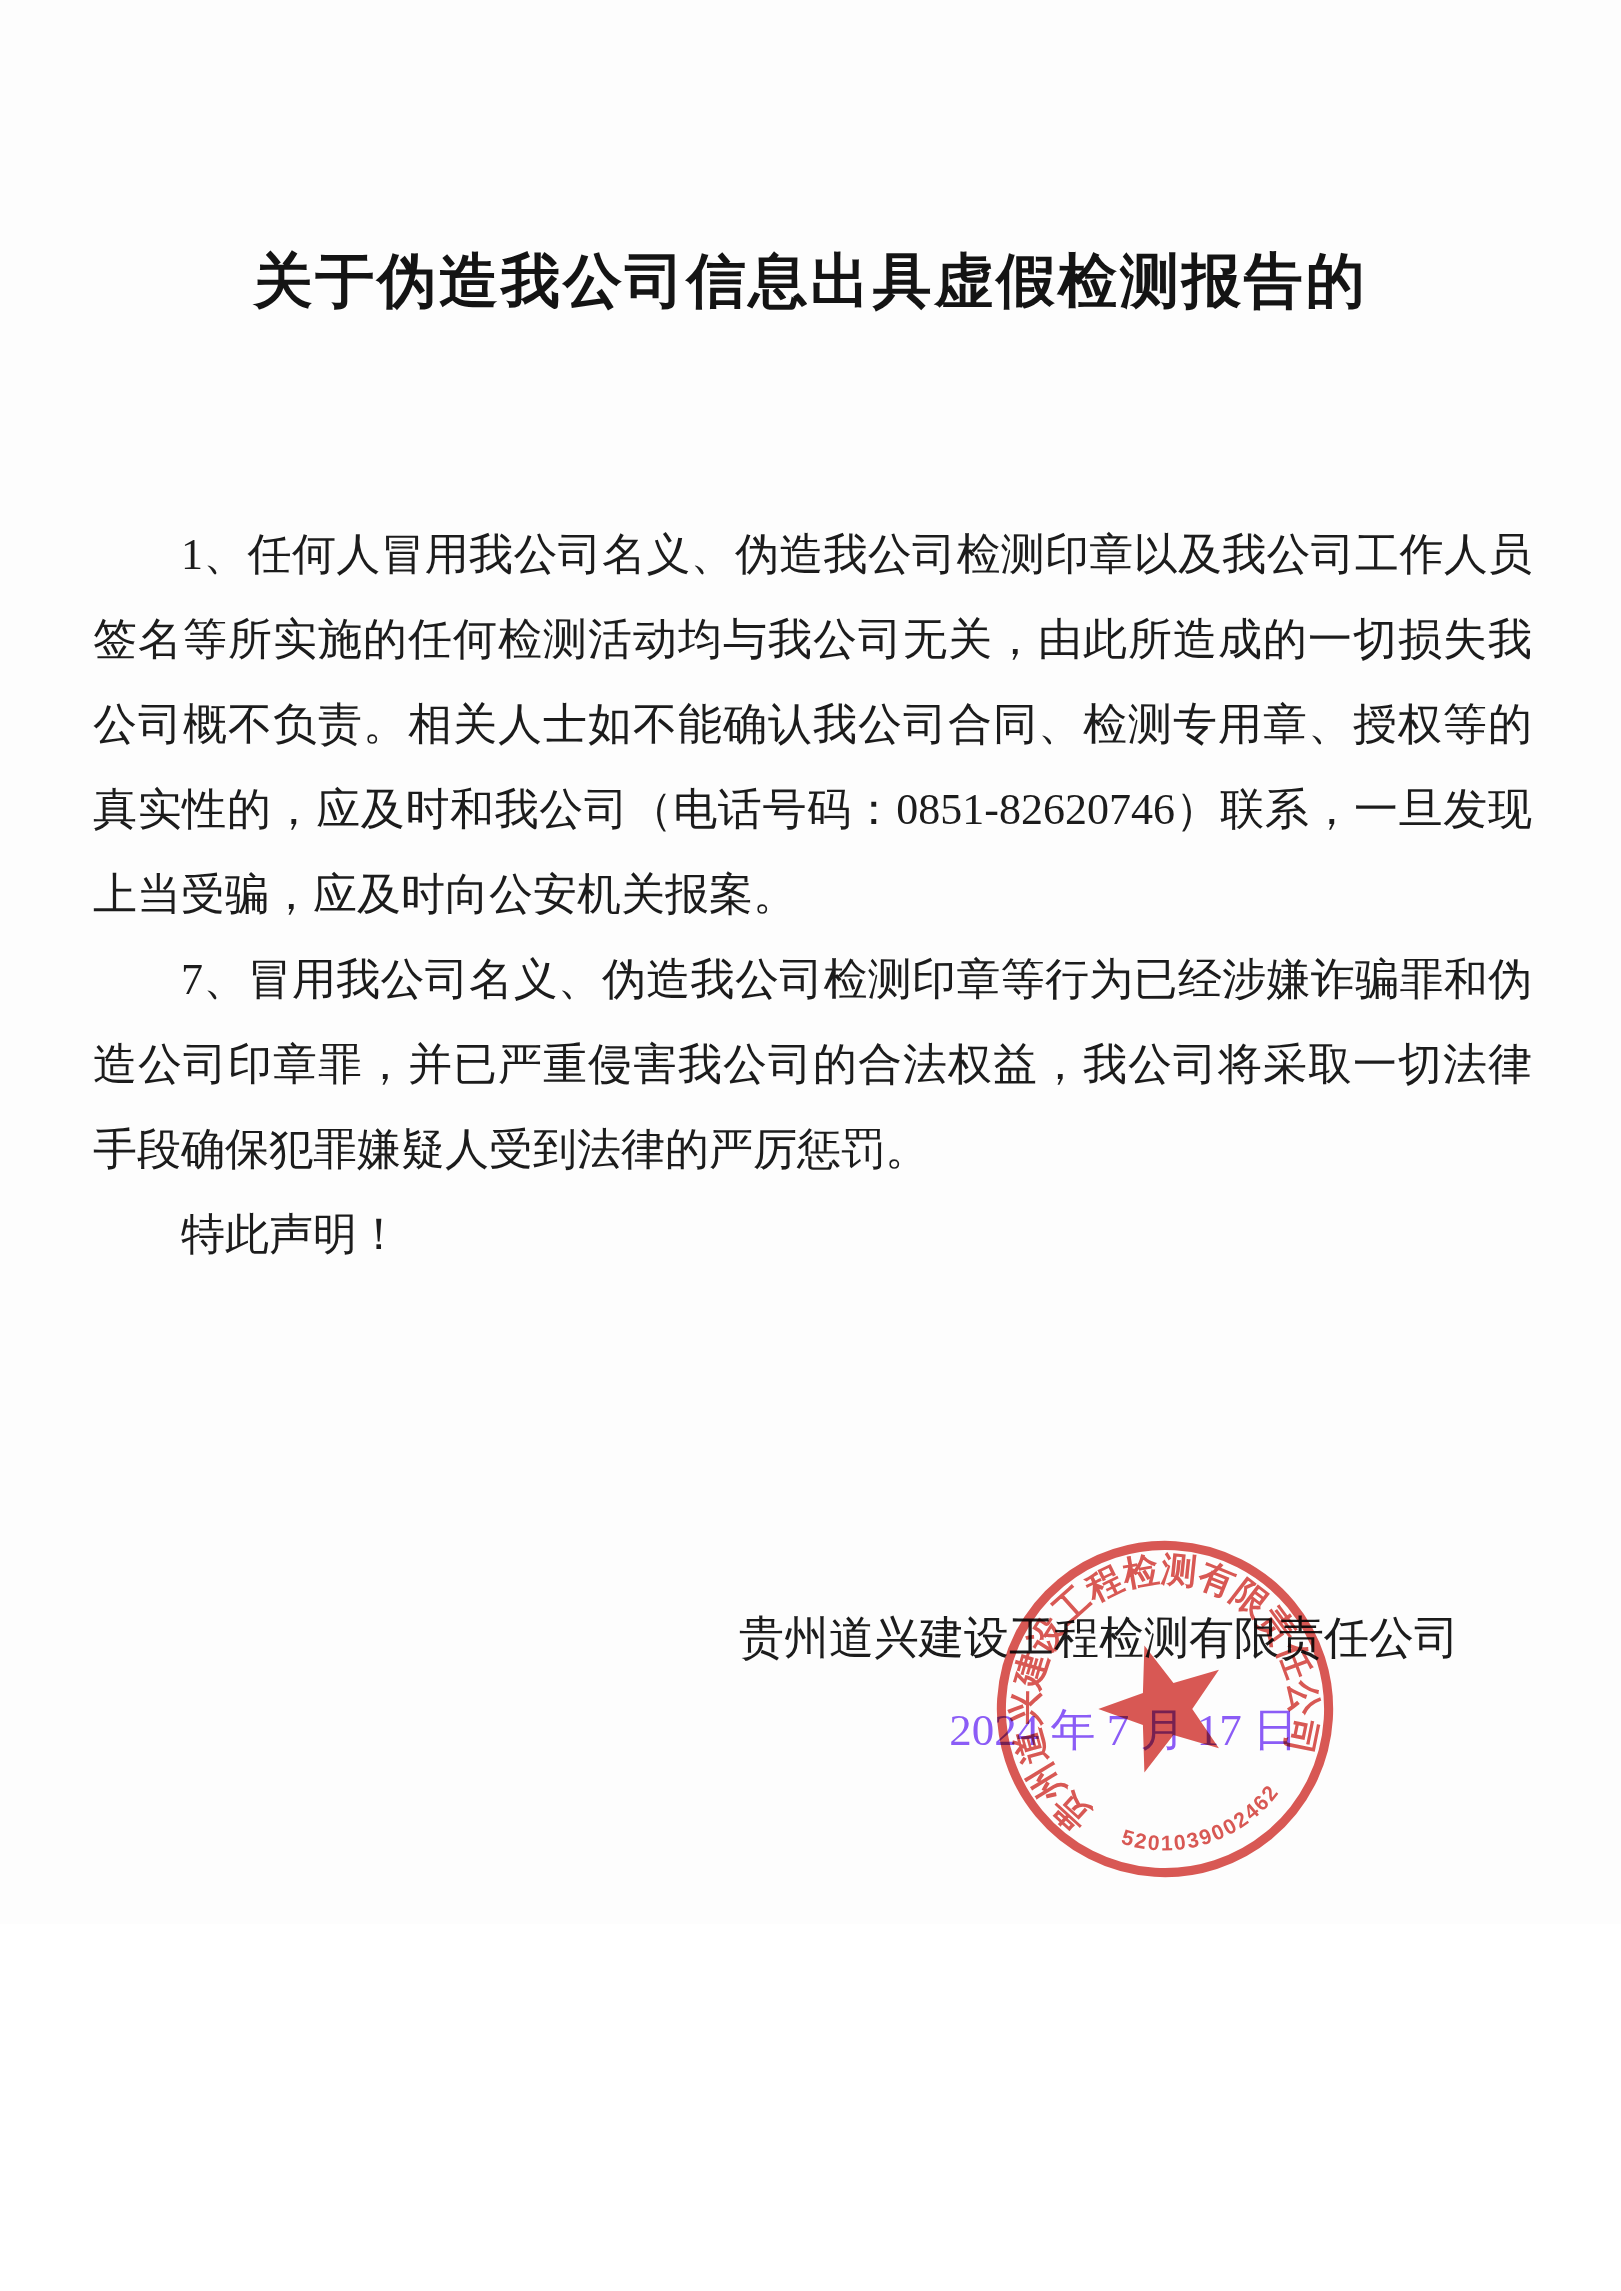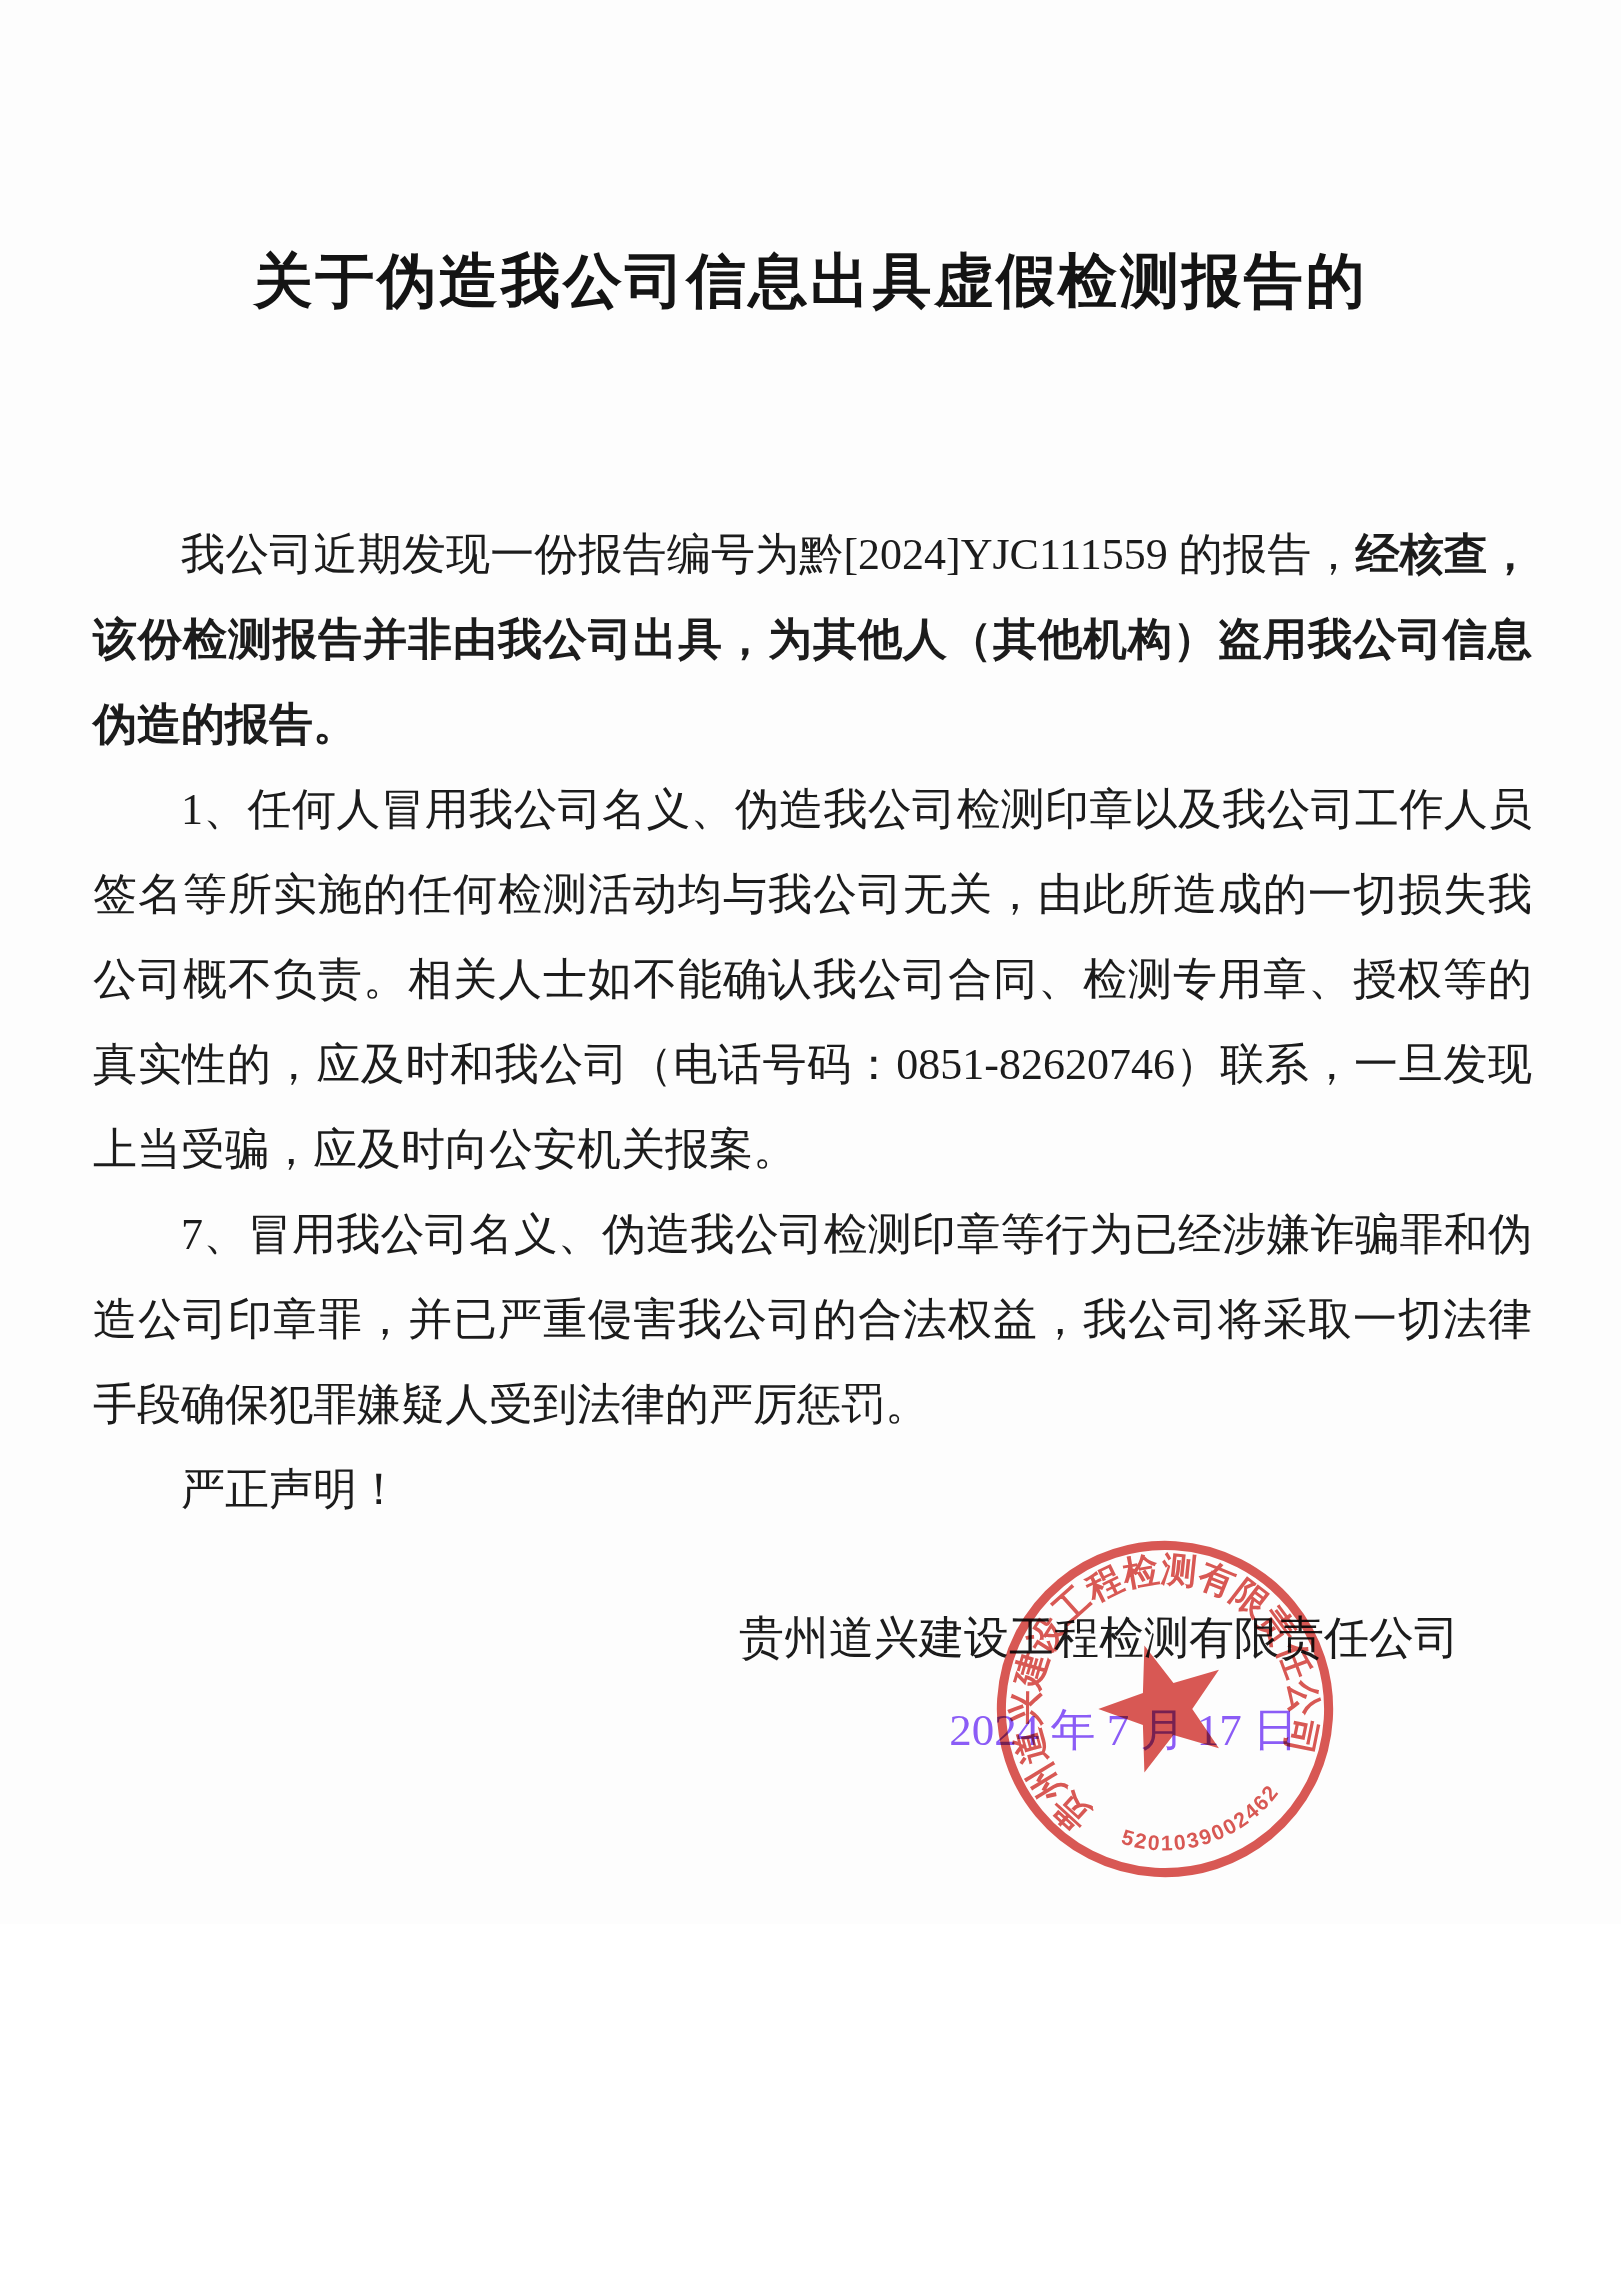--- a/index.html
+++ b/index.html
@@ -78,24 +78,23 @@
 </head>
 <body>
 
 <div class="page">
 
   <h1 class="title">
     <span class="title-line">关于伪造我公司信息出具虚假检测报告的</span>
   </h1>
 
   <div class="body-text">
-    <p><span>我公司近期发现一份报告编号为黔[2024]YJC111559 的报告，</span><span class="bold-run">经核查，该份检测报告并非由我公司出具，为其他人（其他机构）盗用我公司信息伪造的报告。</span></p>
     <p>1、任何人冒用我公司名义、伪造我公司检测印章以及我公司工作人员签名等所实施的任何检测活动均与我公司无关，由此所造成的一切损失我公司概不负责。相关人士如不能确认我公司合同、检测专用章、授权等的真实性的，应及时和我公司（电话号码：0851-82620746）联系，一旦发现上当受骗，应及时向公安机关报案。</p>
     <p>7、冒用我公司名义、伪造我公司检测印章等行为已经涉嫌诈骗罪和伪造公司印章罪，并已严重侵害我公司的合法权益，我公司将采取一切法律手段确保犯罪嫌疑人受到法律的严厉惩罚。</p>
-    <p>严正声明！</p>
+    <p>特此声明！</p>
   </div>
 
   <div class="sig-company">贵州道兴建设工程检测有限责任公司</div>
 
   <div class="sig-date">2024 年 7 月 17 日</div>
 
   <div class="seal">
     <svg viewBox="0 0 400 400" xmlns="http://www.w3.org/2000/svg">
       <g transform="rotate(-18 200 200)" fill="#d5423c" stroke="none">
         <circle cx="200" cy="200" r="162" fill="none" stroke="#d5423c" stroke-width="9"></circle>

